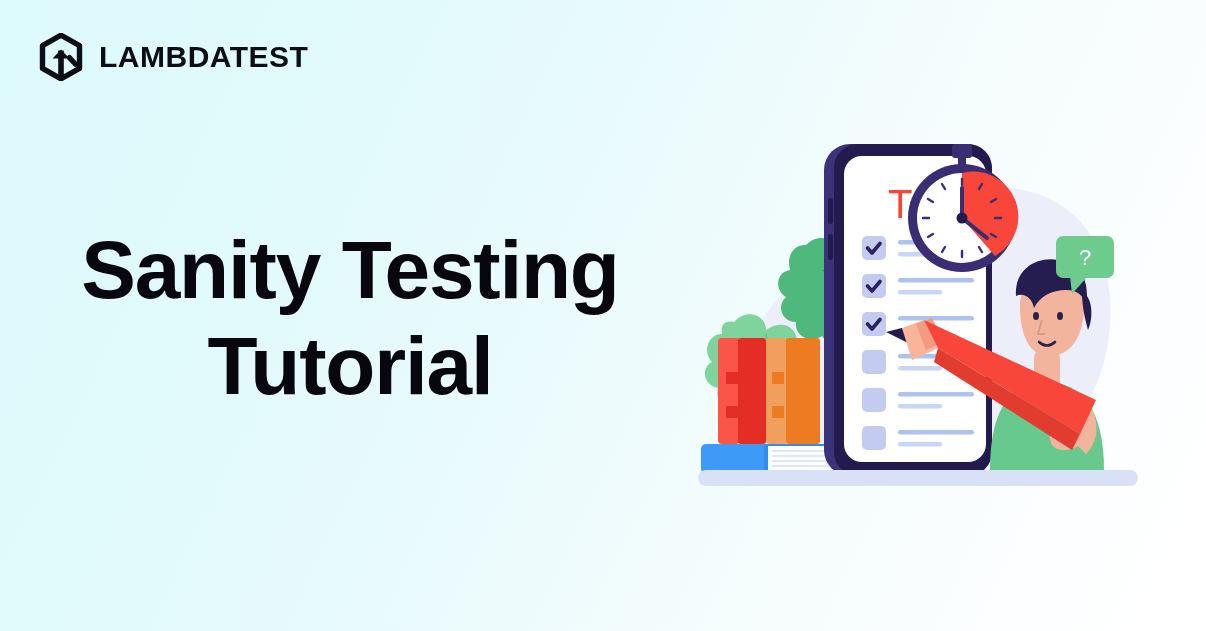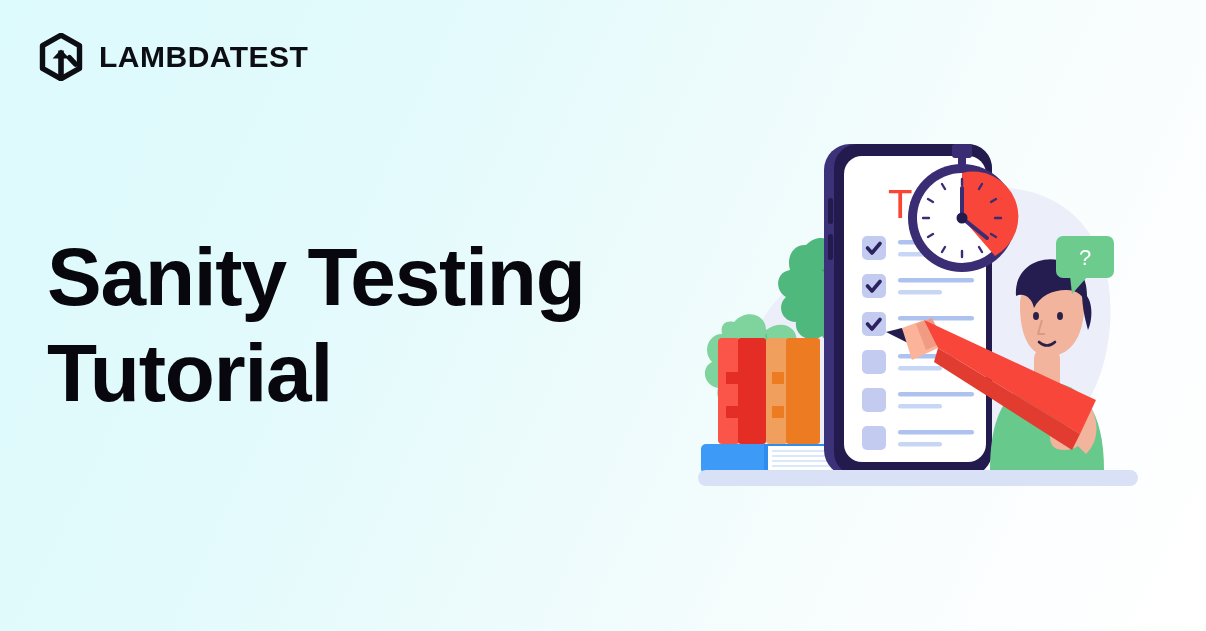--- a/index.html
+++ b/index.html
@@ -11,20 +11,21 @@
     height: 631px;
     overflow: hidden;
     font-family: "Liberation Sans", sans-serif;
   }
   .banner {
     position: relative;
     width: 1206px;
     height: 631px;
     background: linear-gradient(115deg, #ddfafc 0%, #e2fafc 28%, #edfbfc 52%, #f7fdfd 72%, #fdfeff 88%, #ffffff 100%);
     overflow: hidden;
+    text-align: center;
   }
   
   .logo {
     position: absolute;
     left: 38px;
     top: 33px;
     display: flex;
     align-items: center;
     gap: 15px;
   }
@@ -40,21 +41,21 @@
     color: #0d0d14;
     line-height: 1;
     white-space: nowrap;
   }
   
   .headline {
     position: absolute;
     left: 40px;
     top: 222px;
     width: 620px;
-    margin: 7px;
+    margin: 0;
     font-size: 82px;
     font-weight: bold;
     line-height: 1.17;
     letter-spacing: -1.2px;
     color: #07070d;
   }
   
   .illustration {
     position: absolute;
     left: 690px;

